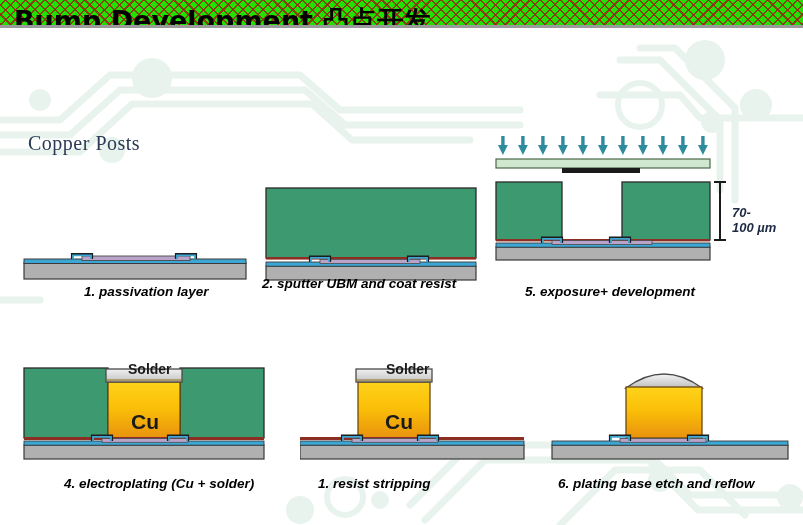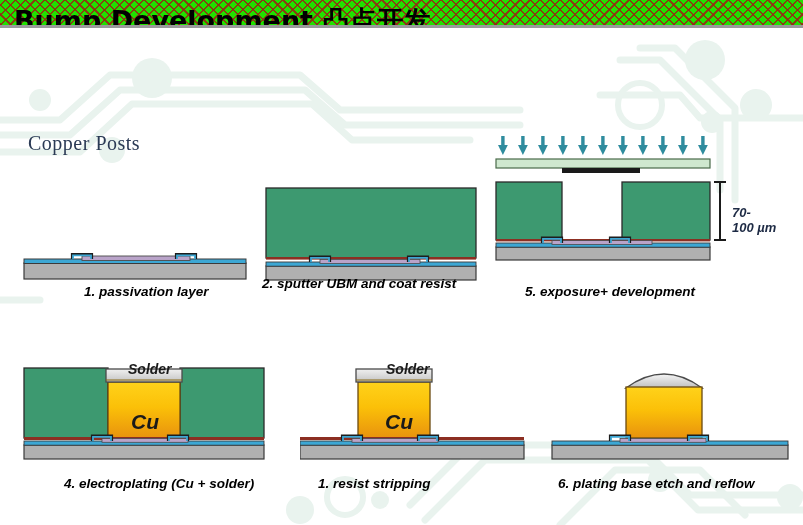--- a/index.html
+++ b/index.html
@@ -88,21 +88,20 @@
     font-weight: bold;
     font-size: 13px;
     color: #1d2a44;
     line-height: 15px;
     white-space: nowrap;
   }
 
   .mat-label {
     position: absolute;
     font-family: "Liberation Sans", sans-serif;
-    font-style: italic;
     font-weight: bold;
     font-size: 14px;
     color: #1a1a1a;
     white-space: nowrap;
   }
   .mat-label.cu { font-size: 21px; }
 </style>
 </head>
 <body>
 

